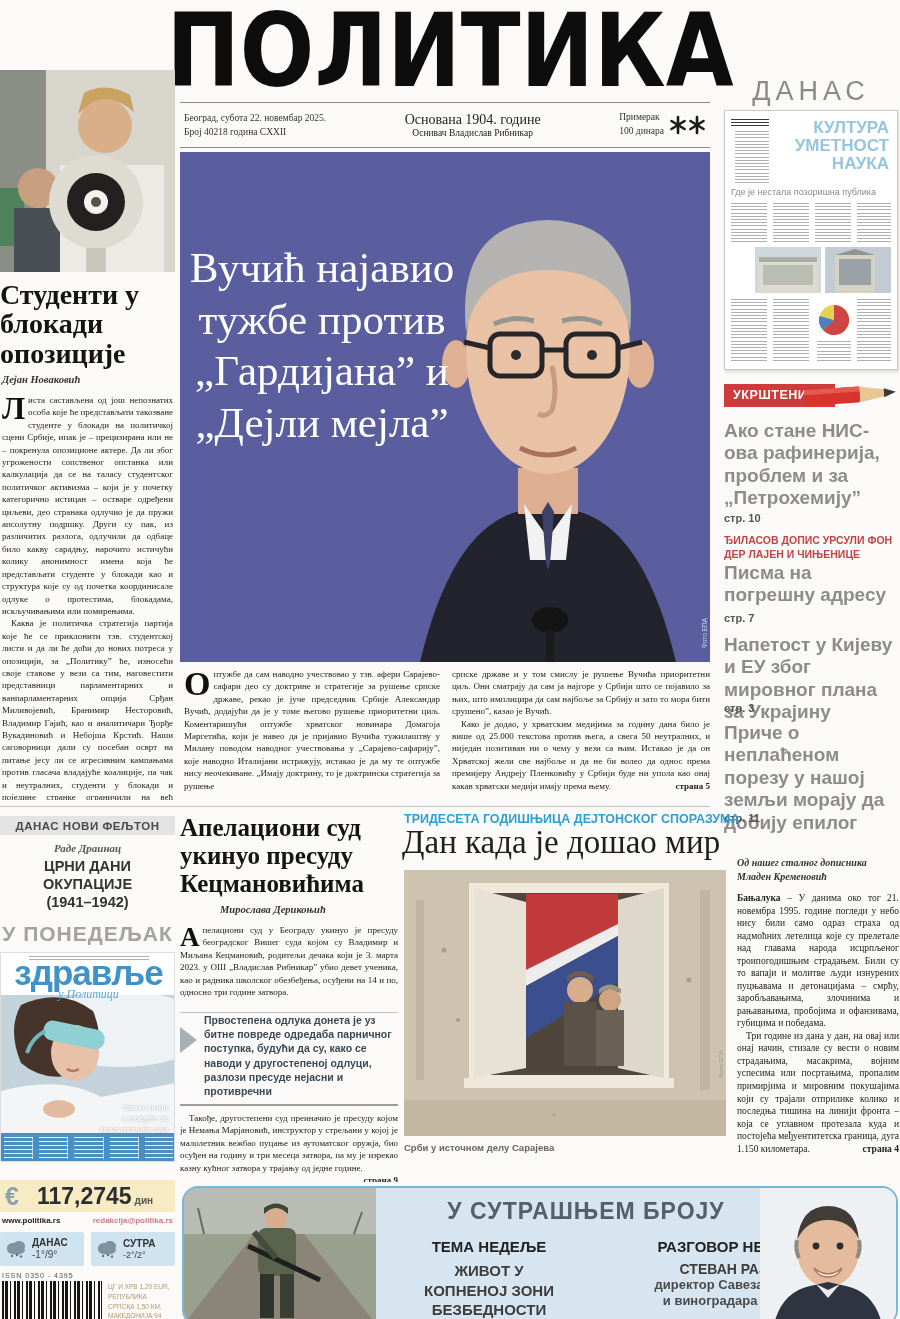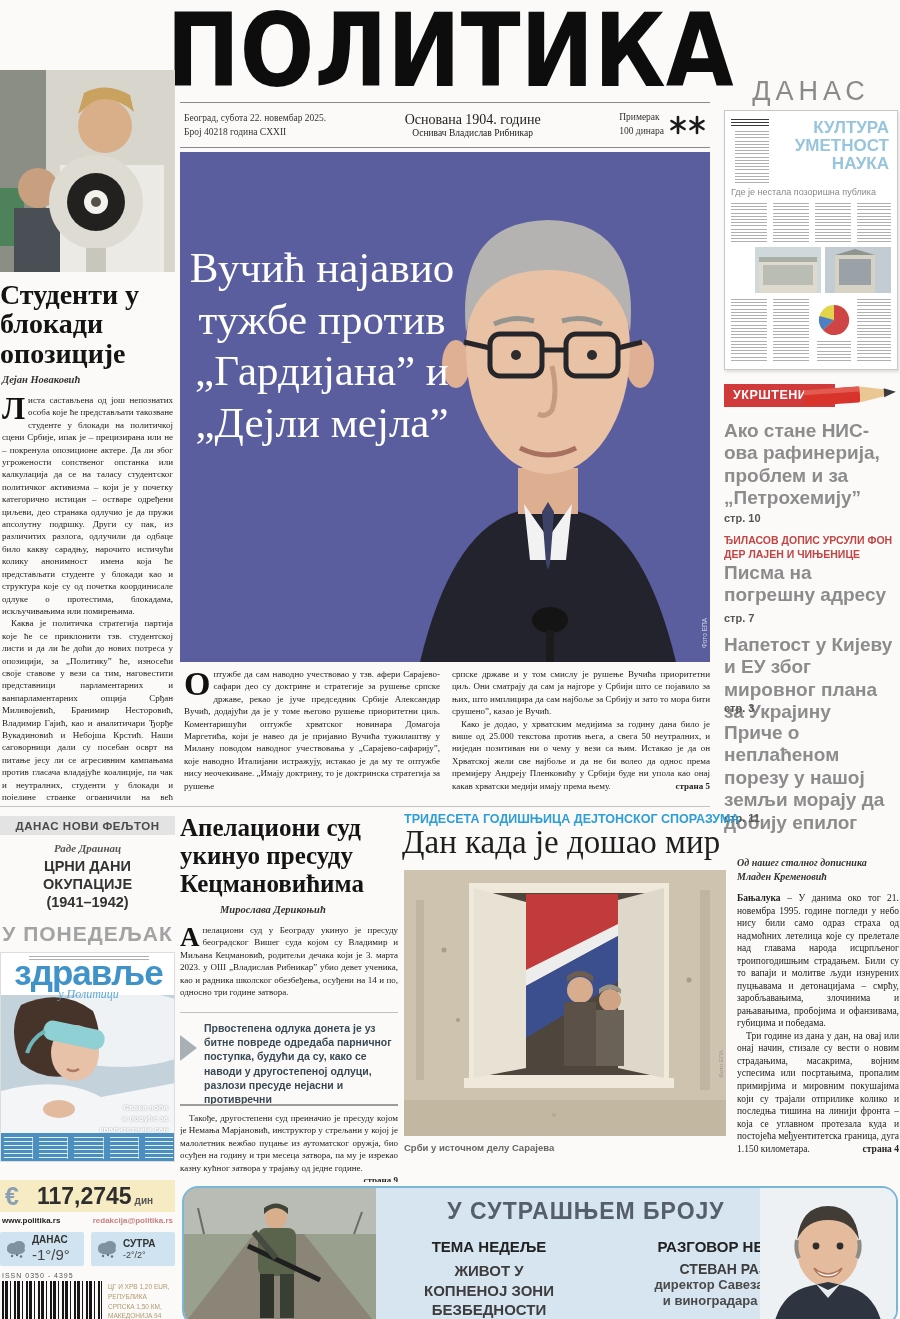--- a/index.html
+++ b/index.html
@@ -239,21 +239,21 @@
           <ellipse cx="12" cy="10" rx="9" ry="4.5"></ellipse>
         </g>
       <g fill="#5f7484">
           <circle cx="8" cy="16" r="1.2"></circle>
           <circle cx="13" cy="15" r="1.2"></circle>
           <circle cx="17" cy="16.5" r="1.2"></circle>
         </g>
     </svg>
     <div class="sans" style="line-height:1.2;">
       <div style="font-weight:bold;font-size:10px;color:#333;">ДАНАС</div>
-      <div style="font-size:15px;color:#444;">-1°/9°</div>
+      <div style="font-size:10px;color:#444;">-1°/9°</div>
     </div>
   </div>
   <div class="a chip" style="left:91px;top:1232px;width:84px;height:34px;">
     <svg width="24" height="18" viewBox="0 0 24 18">
       <g fill="#7e92a0">
           <ellipse cx="9" cy="8" rx="6" ry="5"></ellipse>
           <ellipse cx="15" cy="6" rx="6" ry="5"></ellipse>
           <ellipse cx="12" cy="10" rx="9" ry="4.5"></ellipse>
         </g>
       <g fill="#5f7484">
@@ -271,21 +271,21 @@
     <div class="sans" style="font-size:7px;color:#555;letter-spacing:1px;">ISSN 0350 - 4395</div>
     <div style="height:38px;margin-top:2px;background:repeating-linear-gradient(90deg,#151515 0 2px,transparent 2px 3px,#151515 3px 6px,transparent 6px 8px,#151515 8px 9px,transparent 9px 12px);"></div>
   </div>
   <div class="a sans" style="left:108px;top:1282px;width:66px;font-size:6.5px;line-height:1.5;color:#b09a6e;">ЦГ И ХРВ 1,20 EUR, РЕПУБЛИКА СРПСКА 1,50 КМ, МАКЕДОНИЈА 94 МКД, СЛОВЕНИЈА 1,20 EUR, БИХ 1,50 КМ</div>
 
   <div class="a serif" style="left:180px;top:814px;width:222px;font-size:25px;font-weight:bold;line-height:1.12;color:#141414;">Апелациони суд укинуо пресуду Кецмановићима</div>
   <div class="a serif" style="left:180px;top:904px;font-size:10.5px;font-style:italic;font-weight:bold;color:#333;margin-left:40px;">Мирослава Дерикоњић</div>
   <div class="a body-text" style="left:180px;top:924px;width:218px;height:86px;overflow:hidden;">
     <span class="dropcap" style="font-size:27px;">А</span><span>пелациони суд у Београду укинуо је пресуду београдског Вишег суда којом су Владимир и Миљана Кецмановић, родитељи дечака који је 3. марта 2023. у ОШ „Владислав Рибникар” убио девет ученика, као и радника школског обезбеђења, осуђени на 14 и по, односно три године затвора.</span>
   </div>
-  <div class="a" style="left:180px;top:1012px;width:218px;border-top:1px solid #c0c0c0;padding-top:8px;display:flex;gap:7px;">
+  <div class="a" style="left:180px;top:1012px;width:218px;border-top:1px solid #c0c0c0;display:flex;gap:7px;">
     <div style="width:0;height:0;border-top:13px solid transparent;border-bottom:13px solid transparent;border-left:17px solid #a9b0b5;margin-top:14px;flex:none;"></div>
     <div class="sans" style="font-weight:bold;font-size:10.5px;line-height:1.35;color:#3a4a55;">Првостепена одлука донета је уз битне повреде одредаба парничног поступка, будући да су, како се наводи у другостепеној одлуци, разлози пресуде нејасни и противречни</div>
   </div>
   <div class="a" style="left:180px;top:1104px;width:218px;border-top:2px solid #9c9c9c;"></div>
   <div class="a body-text" style="left:180px;top:1112px;width:218px;height:70px;overflow:hidden;">
     <p style="text-indent:9px;margin:0;"><span>Такође, другостепени суд преиначио је пресуду којом је Немања Марјановић, инструктор у стрељани у којој је малолетник вежбао пуцање из аутоматског оружја, био осуђен на годину и три месеца затвора, па му је изрекао казну кућног затвора у трајању од једне године.</span>
     <b class="pageref">страна 9</b></p>
   </div>
 
   <div class="a sans" style="left:404px;top:812px;font-weight:bold;font-size:12.5px;color:#2f9ed6;">ТРИДЕСЕТА ГОДИШЊИЦА ДЕЈТОНСКОГ СПОРАЗУМА</div>

